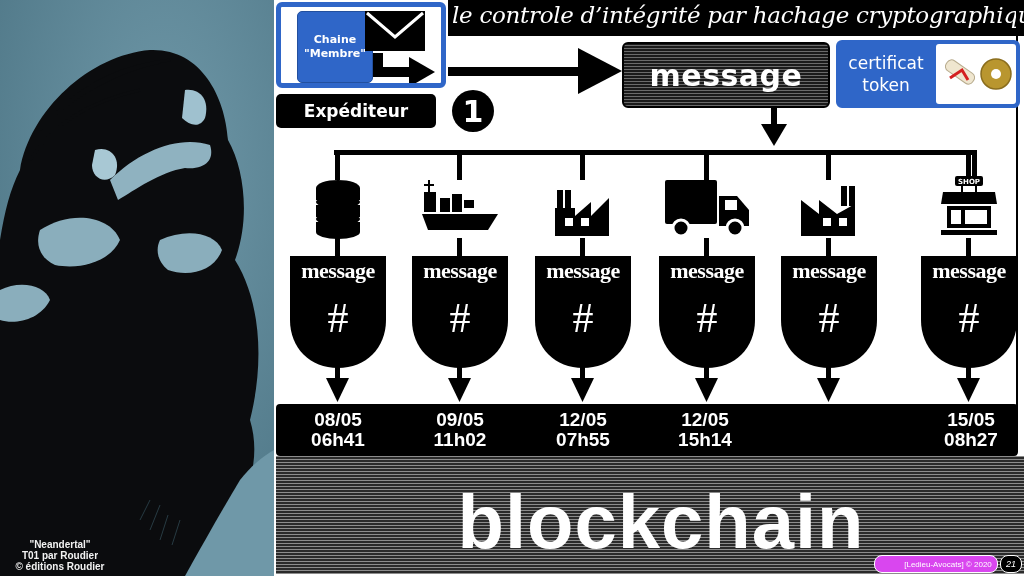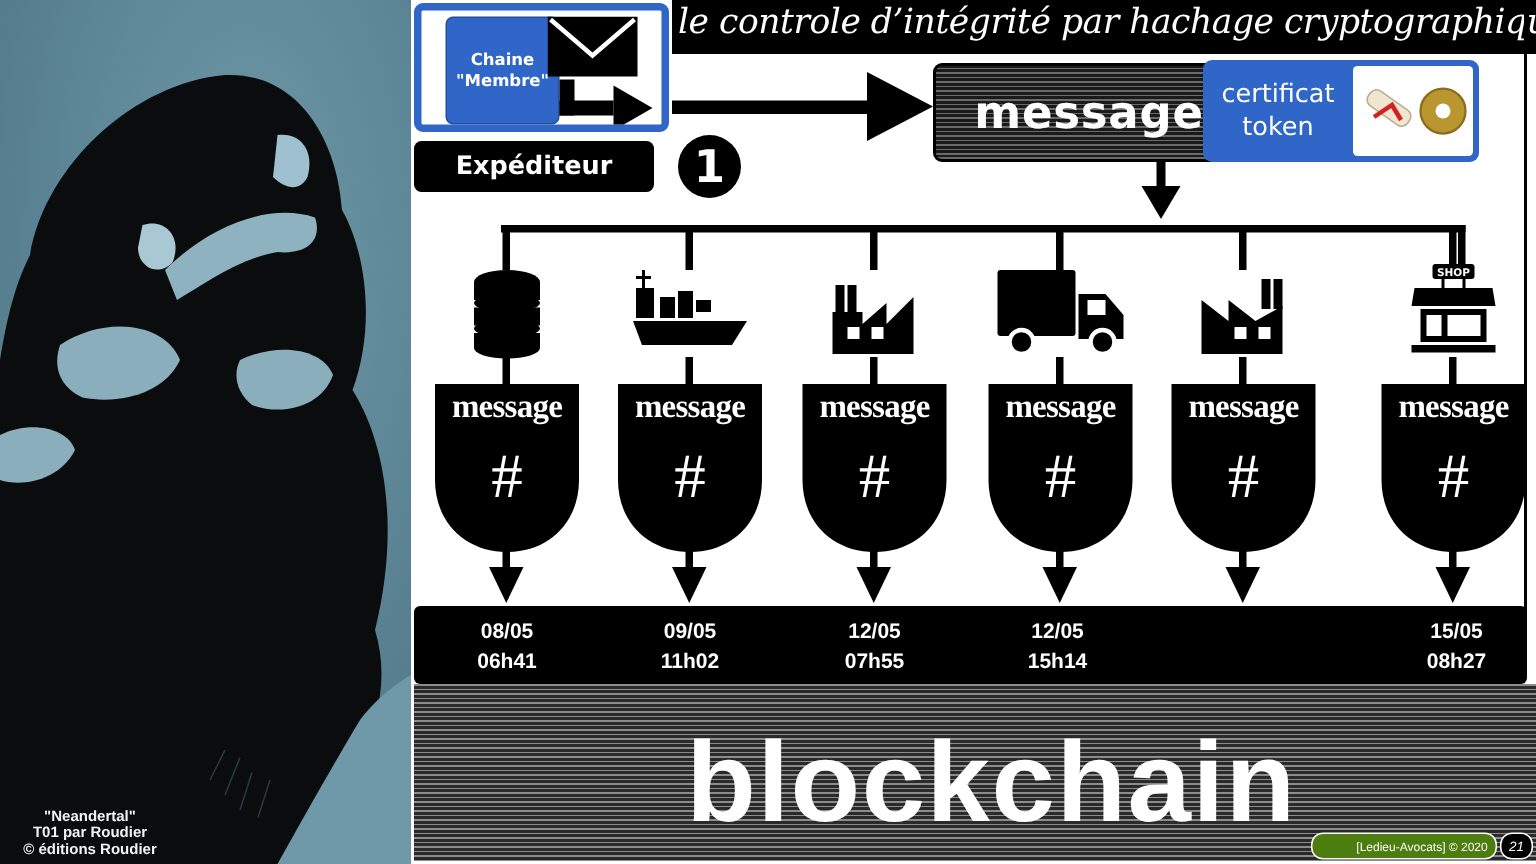--- a/index.html
+++ b/index.html
@@ -62,56 +62,56 @@
     background-image: repeating-linear-gradient(0deg, #6a6a6a 0 1px, #1a1a1a 1px 3px),
                       repeating-linear-gradient(90deg, rgba(0,0,0,0.55) 0 1px, transparent 1px 4px);
   }
   .message-label {
     position: absolute; inset: 0; display: flex; align-items: center; justify-content: center;
     color: #fff; font-weight: bold; font-size: 30px; letter-spacing: 0.5px;
   }
 
   
   .cert-box {
-    position: absolute; left: 528px; top: 40px; width: 184px; height: 68px; background: #2f66c8; border-radius: 6px;
+    position: absolute; left: 562px; top: 40px; width: 184px; height: 68px; background: #2f66c8; border-radius: 6px;
   }
   .cert-label {
     position: absolute; left: 0; top: 0; width: 100px; height: 68px; color: #fff; font-size: 17px;
     display: flex; flex-direction: column; align-items: center; justify-content: center; line-height: 22px;
   }
   .cert-icons {
     position: absolute; left: 100px; top: 4px; width: 80px; height: 60px; background: #fff; border-radius: 3px;
   }
 
   
   .ts-bar {
     position: absolute; left: 2px; top: 404px; width: 742px; height: 52px; background: #000; border-radius: 4px;
   }
   .ts {
     position: absolute; top: 404px; width: 90px; height: 52px; color: #fff;
-    font-family: "Liberation Sans", sans-serif; font-weight: bold; font-size: 14px; line-height: 20px;
+    font-family: "Liberation Sans", sans-serif; font-weight: bold; font-size: 19px; line-height: 20px;
     display: flex; flex-direction: column; align-items: center; justify-content: center; text-align: center;
   }
 
   
   .chain-area {
     position: absolute; left: 2px; top: 456px; width: 770px; height: 118px; background: #3a3a3a; overflow: hidden;
   }
   .chain-pattern {
     position: absolute; inset: 0;
     background-image: repeating-linear-gradient(0deg, #8c8c8c 0 1px, #2a2a2a 1px 3px),
                       repeating-linear-gradient(90deg, rgba(0,0,0,0.5) 0 1px, transparent 1px 5px);
   }
   .chain-label {
     position: absolute; left: 0; right: 0; top: 22px; text-align: center; color: #fff;
     font-family: "Liberation Sans", sans-serif; font-weight: bold; font-size: 76px; letter-spacing: 1px;
   }
   .footer-credit {
     position: absolute; left: 600px; top: 555px; width: 124px; height: 18px; border: 1px solid #fff; border-radius: 8px;
-    background: #4d7c0f; color: #fff; font-size: 8px; display: flex; align-items: center; justify-content: center;
+    background: #d946ef; color: #fff; font-size: 8px; display: flex; align-items: center; justify-content: center;
     font-family: "Liberation Sans", sans-serif;
     padding-left: 24px;
   }
   .page-num {
     position: absolute; left: 726px; top: 555px; width: 22px; height: 18px; border: 1px solid #fff; border-radius: 8px;
     background: #000; color: #fff; font-size: 9px; display: flex; align-items: center; justify-content: center;
     font-family: "Liberation Sans", sans-serif;
     font-style: italic;
   }
 

